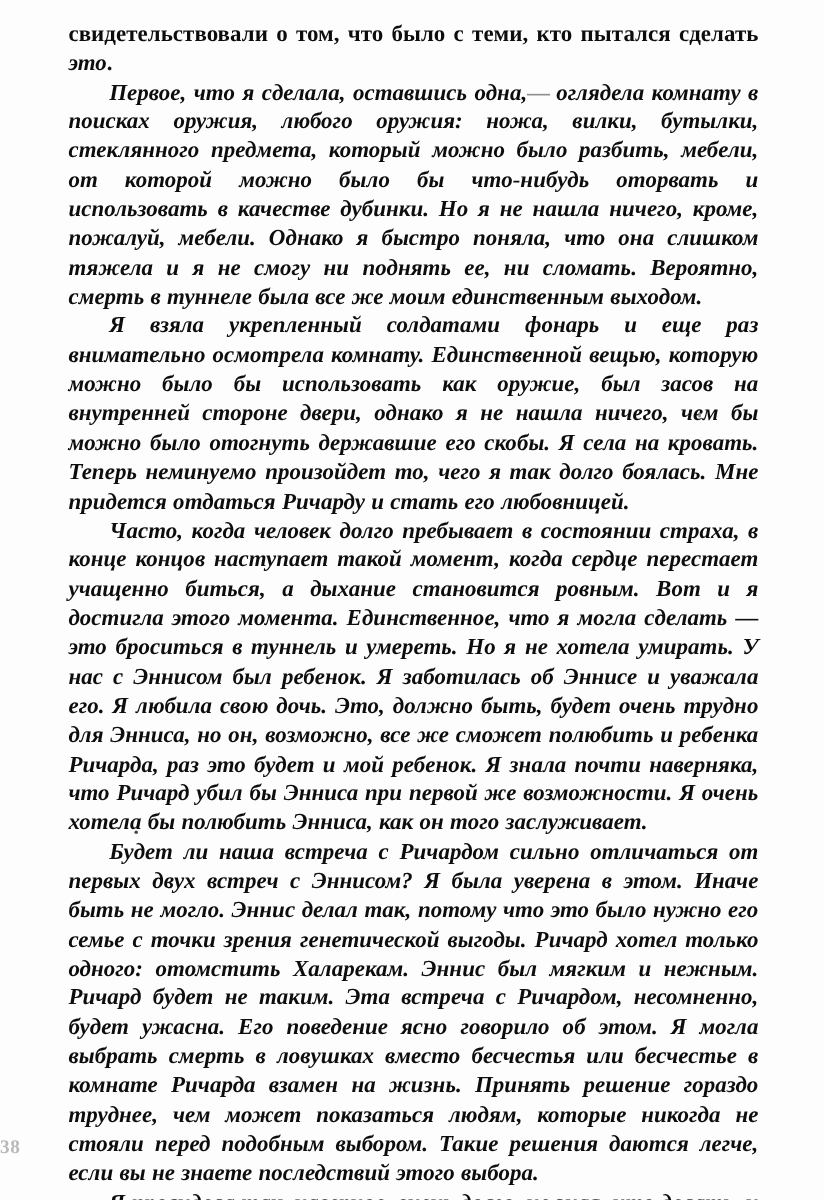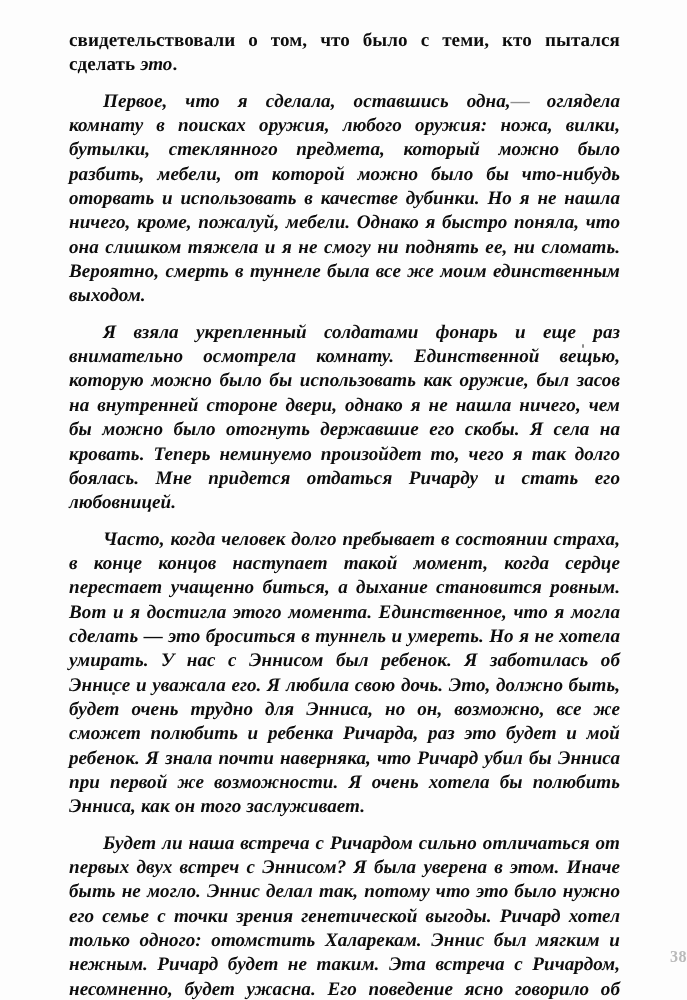--- a/index.html
+++ b/index.html
@@ -15,21 +15,21 @@
     overflow: hidden;
     font-family: "Liberation Serif", "DejaVu Serif", serif;
   }
   .textblock {
     position: absolute;
     left: 57px;
     top: 17px;
     width: 575px;
   }
   p.para {
-    margin: 12px;
+    margin: 0;
     padding: 0;
     text-align: justify;
     text-align-last: left;
     font-size: 19.1px;
     line-height: 24.35px;
     color: #0d0d0d;
     letter-spacing: 0.05px;
     word-spacing: 0.4px;
     -webkit-font-smoothing: none;
     text-rendering: geometricPrecision;
@@ -44,21 +44,21 @@
   }
   .faded-dash {
     color: #8f8f8f;
     letter-spacing: -1px;
   }
   .pagenum {
     position: absolute;
     left: 0;
     top: 948px;
     width: 687px;
-    text-align: right;
+    text-align: left;
     font-size: 16px;
     font-family: "Liberation Serif", "DejaVu Serif", serif;
     font-weight: 700;
     color: #b9b9b9;
     letter-spacing: 0.5px;
   }
   .speck {
     position: absolute;
     background: #5a5a5a;
     border-radius: 50%;

